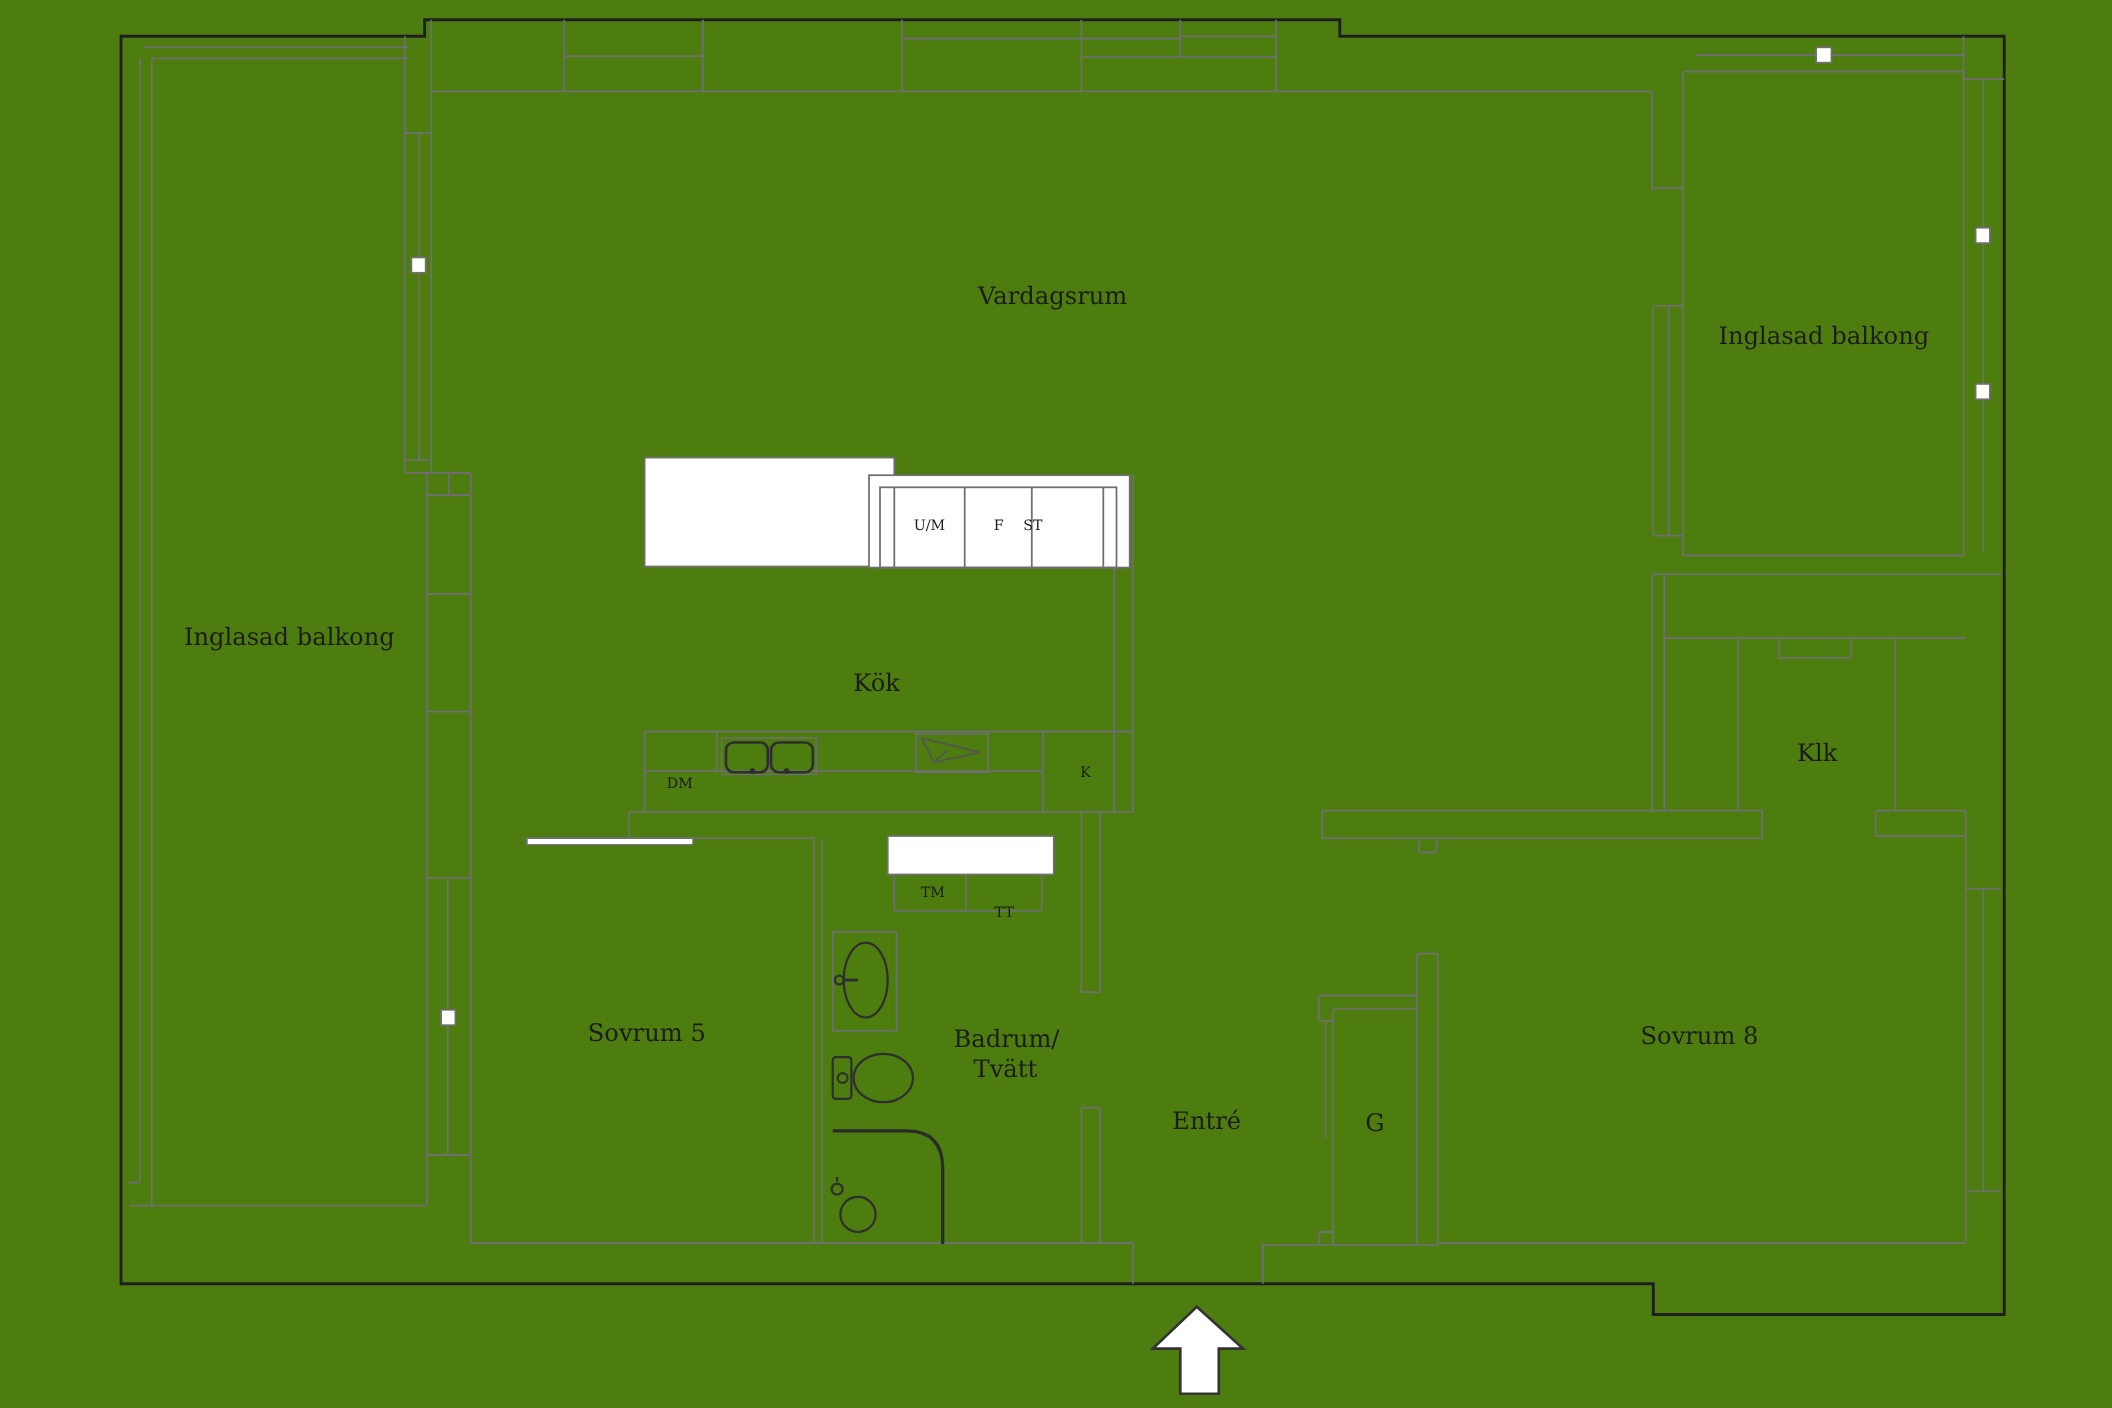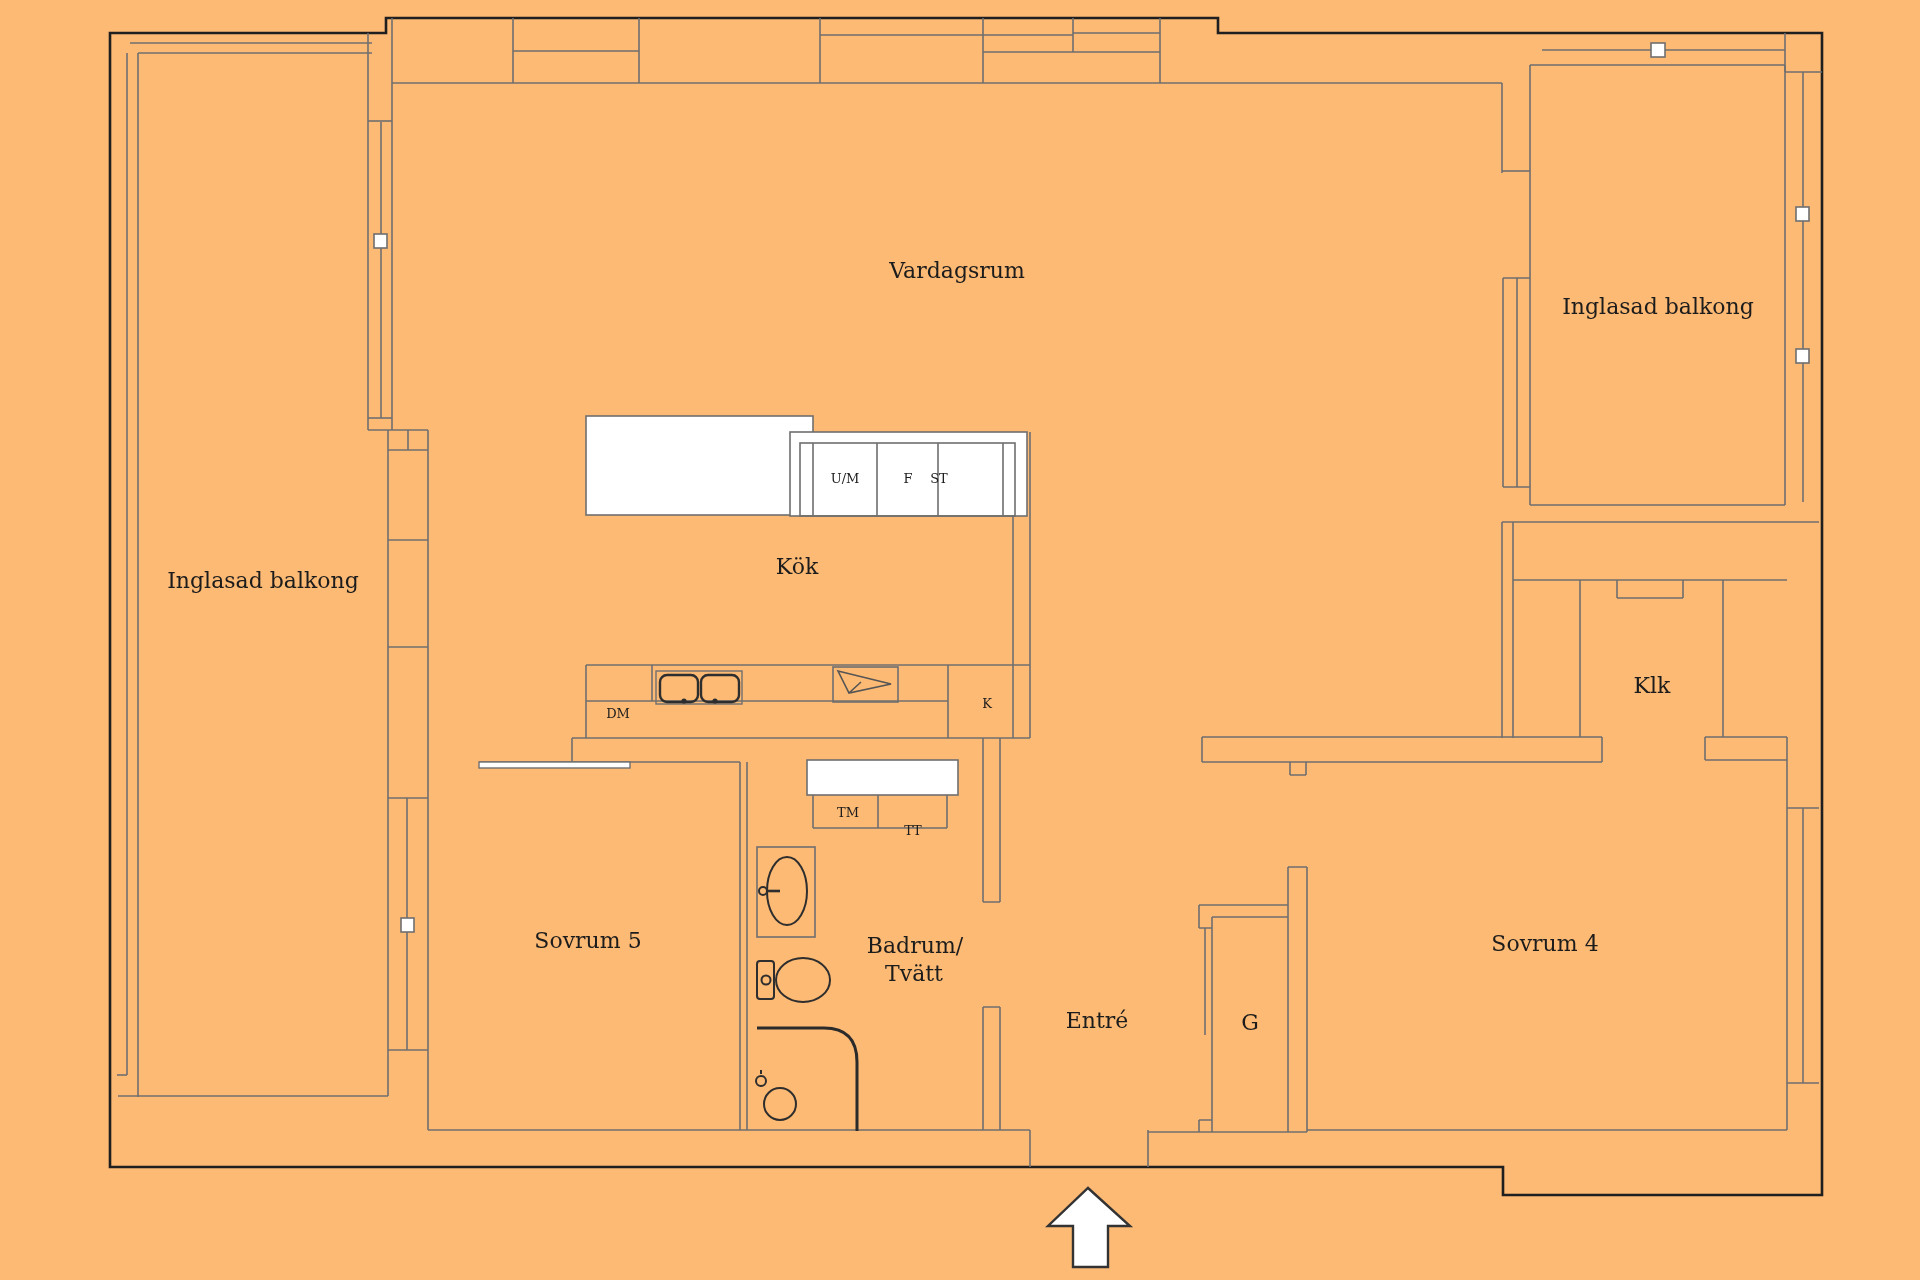--- a/index.html
+++ b/index.html
@@ -1,16 +1,16 @@
 <!DOCTYPE html>
 <html><head>
 <meta charset="utf-8">
 <style>
   html,body{margin:0;padding:0;background:#ffffff;}
-  #stage{position:relative;width:1920px;height:1280px;background:#fdba74;overflow:hidden;
+  #stage{position:relative;width:1920px;height:1280px;background:#4d7c0f;overflow:hidden;
          font-family:"DejaVu Serif","Liberation Serif",serif;}
   #plan-svg{position:absolute;left:0;top:0;}
   .lbl{position:absolute;transform:translate(-50%,-50%);color:#1c1c1c;white-space:nowrap;
        font-family:"DejaVu Serif","Liberation Serif",serif;}
   .lbl-room{font-size:22px;}
   .lbl-small{font-size:13px;}
 </style>
 </head>
 <body>
 
@@ -163,25 +163,25 @@
     <g>
       <rect x="479" y="762" width="151" height="6" fill="#ffffff" stroke="#6f6f6f" stroke-width="1.4"></rect>
     </g>
 
     <g>
       <polygon points="1088,1188 1130,1226 1108,1226 1108,1267 1073,1267 1073,1226 1048,1226" fill="#ffffff" stroke="#333333" stroke-width="2.4"></polygon>
     </g>
   </svg>
 
   <div class="lbl lbl-room" style="left:957px;top:270px">Vardagsrum</div>
-  <div class="lbl lbl-room" style="left:797px;top:566px">Kök</div>
+  <div class="lbl lbl-room" style="left:797px;top:622px">Kök</div>
   <div class="lbl lbl-room" style="left:263px;top:580px">Inglasad balkong</div>
   <div class="lbl lbl-room" style="left:1658px;top:306px">Inglasad balkong</div>
   <div class="lbl lbl-room" style="left:588px;top:940px">Sovrum 5</div>
-  <div class="lbl lbl-room" style="left:1545px;top:943px">Sovrum 4</div>
+  <div class="lbl lbl-room" style="left:1545px;top:943px">Sovrum 8</div>
   <div class="lbl lbl-room" style="left:915px;top:945px">Badrum/</div>
   <div class="lbl lbl-room" style="left:914px;top:973px">Tvätt</div>
   <div class="lbl lbl-room" style="left:1097px;top:1020px">Entré</div>
   <div class="lbl lbl-room" style="left:1652px;top:685px">Klk</div>
 
   <div class="lbl lbl-small" style="left:845px;top:478px">U/M</div>
   <div class="lbl lbl-small" style="left:908px;top:478px">F</div>
   <div class="lbl lbl-small" style="left:939px;top:478px">ST</div>
   <div class="lbl lbl-small" style="left:618px;top:713px">DM</div>
   <div class="lbl lbl-small" style="left:987px;top:703px">K</div>

